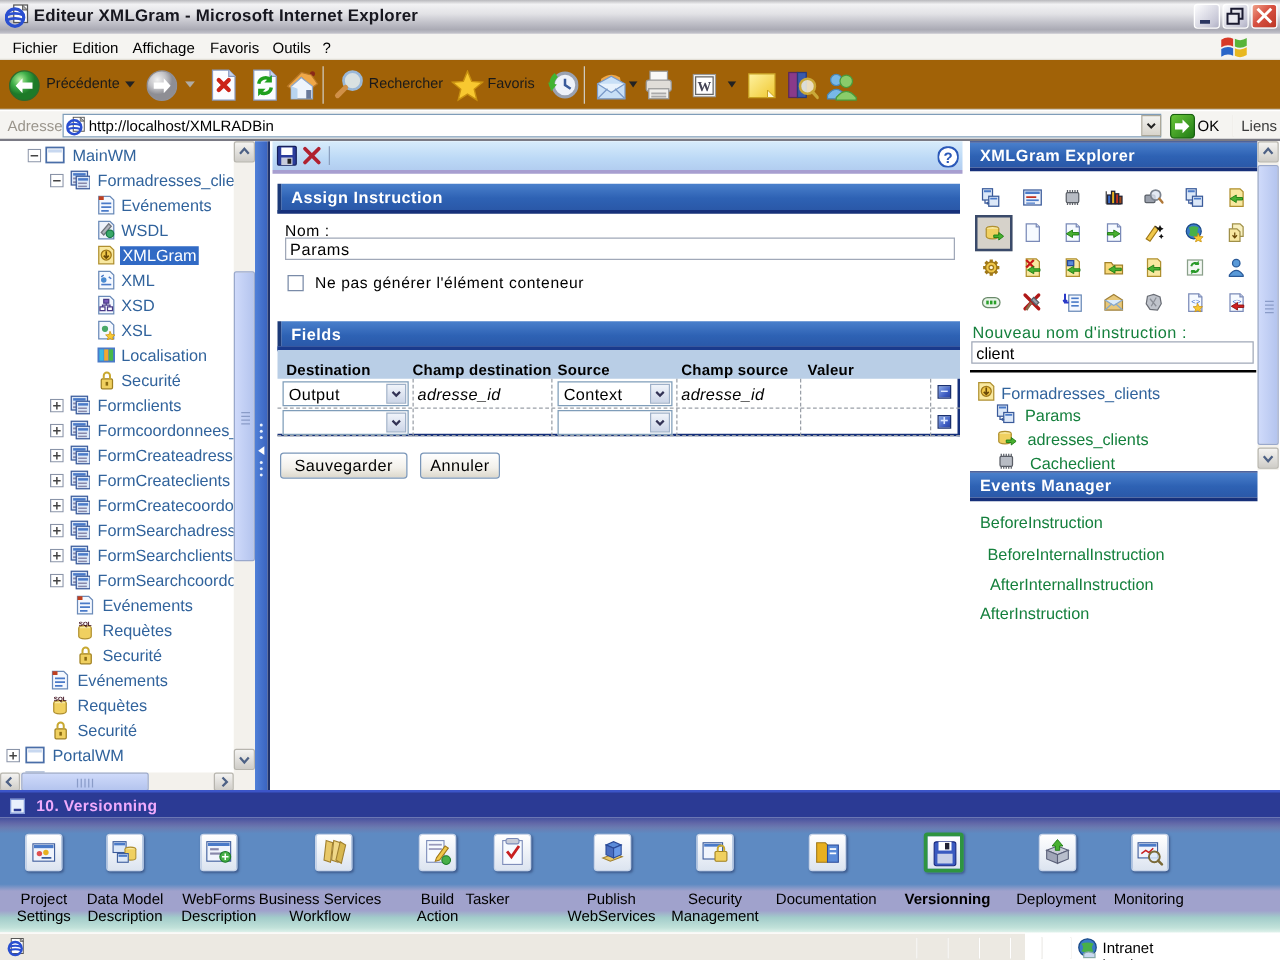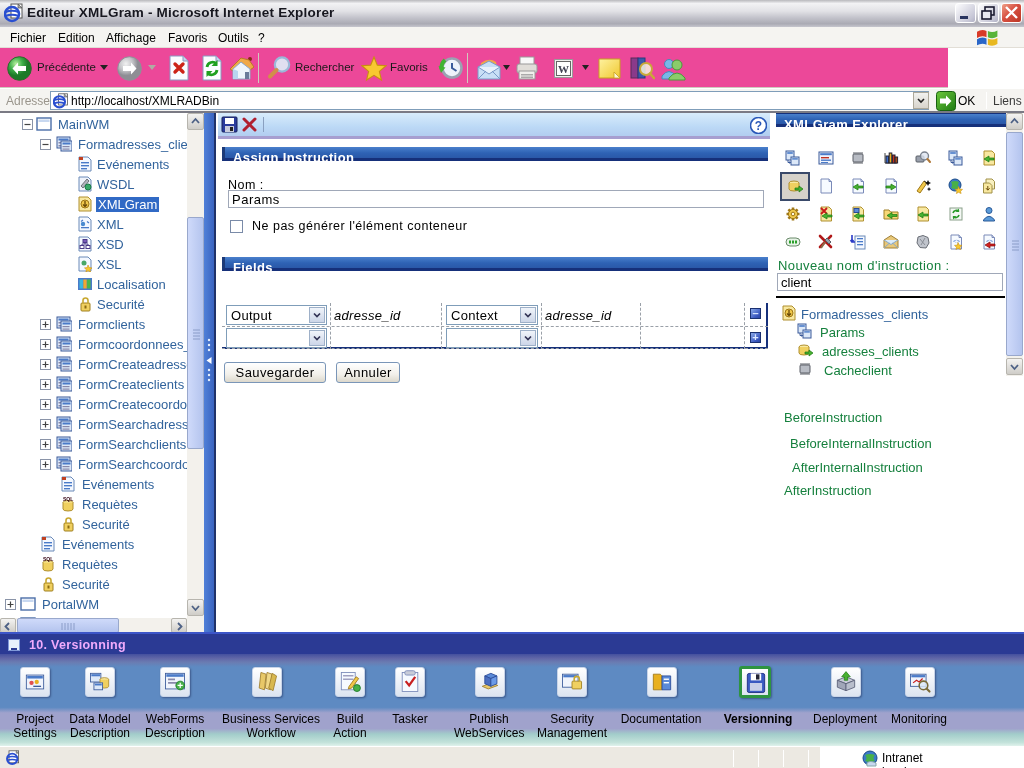--- a/index.html
+++ b/index.html
@@ -15,21 +15,21 @@
 .capbtn { top:3px; width:21px; height:20px; border-radius:3px; border:1px solid #fff; }
 #btnmin  { left:955px; background:linear-gradient(135deg,#fdfdfe,#c6c6d6 80%,#b0b0c4); }
 #btnmax  { left:978px; background:linear-gradient(135deg,#fdfdfe,#c6c6d6 80%,#b0b0c4); }
 #btnclose{ left:1001px; background:linear-gradient(135deg,#f0a088,#d75142 45%,#bc3625); }
 
 
 #menubar { left:0; top:27px; width:1024px; height:21px; background:#f5f4f1; border-bottom:1px solid #e2ded6; font-size:12px; color:#000; }
 .menuitem { position:absolute; top:4px; }
 
 
-#toolbar { left:0; top:48px; width:948px; height:40px; background:#ec4899; border-bottom:1px solid #cfcabe; }
+#toolbar { left:0; top:48px; width:1024px; height:40px; background:#a16207; border-bottom:1px solid #cfcabe; }
 .tsep { position:absolute; top:5px; width:1px; height:30px; background:#cfcabe; }
 .tlabel { position:absolute; font-size:11.5px; color:#1a1a1a; }
 
 
 #addressbar { left:0; top:89px; width:1024px; height:24px; background:#f5f4f1; border-bottom:2px solid #7a7a84; }
 #addrlabel { left:6px; top:5px; font-size:12px; color:#9a958c; }
 #addrinput { left:50px; top:2px; width:879px; height:19px; background:#fff; border:1px solid #7f9db9; }
 #addrtext { left:20px; top:2px; font-size:12px; color:#000; position:absolute; }
 #addrdrop { left:862px; top:0px; width:16px; height:17px; background:linear-gradient(#f2f2ef,#d8d4cc); border:1px solid #aca899; position:absolute; }
 #oktext { left:958px; top:5px; font-size:12px; color:#000; }
@@ -50,21 +50,21 @@
 
 #vscroll { left:187px; top:0px; width:17px; height:520px; }
 #hscroll { left:0px; top:505px; width:187px; height:15px; }
 #splitter { left:204px; top:0; width:12px; height:519px; background:linear-gradient(90deg,#5080d8,#3a64c0); border-right:2px solid #20336a; }
 
 
 #content { left:218px; top:0; width:557px; height:519px; background:#fff; }
 #ctoolbar { left:0; top:0; width:552px; height:26px;
   background:linear-gradient(#d8ecfb,#bcd9f6 60%,#b2cdf0);
   border-bottom:3px solid #a79ed0; }
-.hdrbar { position:absolute; height:14px; background:linear-gradient(#4a80cc,#2e62b4 55%,#2a58a8); border-left:3px solid #1c3a78; border-bottom:3px solid #16307a; color:#fff; font-weight:bold; font-size:13px; }
+.hdrbar { position:absolute; height:24px; background:linear-gradient(#4a80cc,#2e62b4 55%,#2a58a8); border-left:3px solid #1c3a78; border-bottom:3px solid #16307a; color:#fff; font-weight:bold; font-size:13px; }
 .hdrbar span { position:absolute; left:8px; top:3px; letter-spacing:0.4px; }
 #nomlabel { left:10px; top:65px; font-size:12.5px; color:#000; letter-spacing:0.5px; }
 #nominput { left:10px; top:77px; width:536px; height:18px; border:1px solid #a0a8b8; background:#fff; font-size:13px; padding:1px 3px; letter-spacing:0.5px; }
 #chkbox { left:12px; top:107px; width:13px; height:13px; background:#fff; border:1px solid #7a8ba8; }
 #chklabel { left:34px; top:106px; font-size:12.5px; letter-spacing:0.5px; }
 
 
 #tblhead { left:4px; top:164px; width:546px; height:26px; background:#b9cee6; border-top:3px solid #1a3a8c; font-size:12.5px; font-weight:bold; }
 .thx { position:absolute; top:9px; letter-spacing:0.2px; font-size:12px; }
 .cellline { position:absolute; border-left:1px dashed #9aa0a8; width:1px; }
@@ -703,20 +703,27 @@
     <div class="hdrbar" style="left:4px; top:34px; width:546px;">
         <span>Assign Instruction</span>
       </div>
     <span class="abs" id="nomlabel">Nom :</span>
     <input class="abs" id="nominput" value="Params" style="">
     <div class="abs" id="chkbox"></div>
     <span class="abs" id="chklabel">Ne pas générer l'élément conteneur</span>
     <div class="hdrbar" style="left:4px; top:144px; width:546px;">
         <span>Fields</span>
       </div>
+    <div class="abs" id="tblhead">
+      <span class="thx" style="left:7px">Destination</span>
+      <span class="thx" style="left:108px">Champ destination</span>
+      <span class="thx" style="left:224px">Source</span>
+      <span class="thx" style="left:323px">Champ source</span>
+      <span class="thx" style="left:424px">Valeur</span>
+    </div>
     <div class="abs" style="left:4px;top:190px;width:546px;height:46px;border-bottom:2px solid #16307a;border-right:2px solid #16307a">
       <div class="cellline" style="left:108px;top:0;height:46px"></div>
       <div class="cellline" style="left:219px;top:0;height:46px"></div>
       <div class="cellline" style="left:319px;top:0;height:46px"></div>
       <div class="cellline" style="left:418px;top:0;height:46px"></div>
       <div class="cellline" style="left:522px;top:0;height:46px"></div>
       <div class="rowline" style="left:0;top:23px;width:546px"></div>
       <div class="rowline" style="left:0;top:45px;width:546px"></div>
       <div class="ddrop" style="left:4px;top:2px;width:101px">
           <span>Output</span>
@@ -851,20 +858,23 @@
       </svg>
     <span class="rtext" style="left:44px;top:212px">Params</span>
     <svg class="abs" style="left:21px;top:229px" width="16" height="16">
         <use href="#i-dbarrow"></use>
       </svg>
     <span class="rtext" style="left:46px;top:231px">adresses_clients</span>
     <svg class="abs" style="left:21px;top:248px" width="16" height="16">
         <use href="#i-chip"></use>
       </svg>
     <span class="rtext" style="left:48px;top:250px">Cacheclient</span>
+    <div class="hdrbar" style="left:0px; top:264px; width:230px; border-left:none; border-top:1px solid #16307a;">
+        <span>Events Manager</span>
+      </div>
     <span class="rtext" style="left:8px;top:297px">BeforeInstruction</span>
     <span class="rtext" style="left:14px;top:323px">BeforeInternalInstruction</span>
     <span class="rtext" style="left:16px;top:347px">AfterInternalInstruction</span>
     <span class="rtext" style="left:8px;top:370px">AfterInstruction</span>
   </div>
   <div class="abs sbtrack" id="rscroll">
     <div class="sbbtn" style="position:absolute;left:0;top:0;width:17px;height:17px"><svg width="15" height="15">
           <path d="M4 9 L7.5 5 L11 9" stroke="#4d6185" stroke-width="1.8" fill="none"></path>
         </svg></div>
     <div class="sbthumb" style="position:absolute;left:0;top:19px;width:17px;height:224px">
@@ -983,23 +993,23 @@
         <rect x="4" y="6" width="18" height="14" fill="#f0f4fc" stroke="#3a5a9a"></rect>
         <rect x="5" y="7" width="16" height="2.6" fill="#4a7ac8"></rect>
         <path d="M7 16 L11 13 L14 15 L18 11" stroke="#c82020" stroke-width="1.4" fill="none"></path>
         <circle cx="19" cy="19" r="5" fill="#dce8f8" fill-opacity="0.8" stroke="#7a6a38" stroke-width="1.8"></circle>
         <path d="M22.5 22.5 L26 26" stroke="#7a6a38" stroke-width="2.4" stroke-linecap="round"></path>
       </svg>
     </div>
   <div class="blabel" style="left:0px;width:70px">Project<br>Settings</div>
   <div class="blabel" style="left:55px;width:90px">Data Model<br>Description</div>
   <div class="blabel" style="left:130px;width:90px">WebForms<br>Description</div>
-  <div class="blabel" style="left:211px;width:120px">Business Services<br>Workflow</div>
+  <div class="blabel" style="left:196px;width:120px">Business Services<br>Workflow</div>
   <div class="blabel" style="left:320px;width:60px">Build<br>Action</div>
-  <div class="blabel" style="left:380px;width:60px">Tasker</div>
+  <div class="blabel" style="left:360px;width:60px">Tasker</div>
   <div class="blabel" style="left:454px;width:70px">Publish<br>WebServices</div>
   <div class="blabel" style="left:536px;width:72px">Security<br>Management</div>
   <div class="blabel" style="left:611px;width:100px">Documentation</div>
   <div class="blabel" style="left:718px;width:80px;font-weight:bold">Versionning</div>
   <div class="blabel" style="left:805px;width:80px">Deployment</div>
   <div class="blabel" style="left:879px;width:80px">Monitoring</div>
 </div>
 
 <div class="abs" id="statusbar">
   <svg class="abs" style="left:5px;top:3px" width="16" height="16" viewBox="0 0 20 20">

